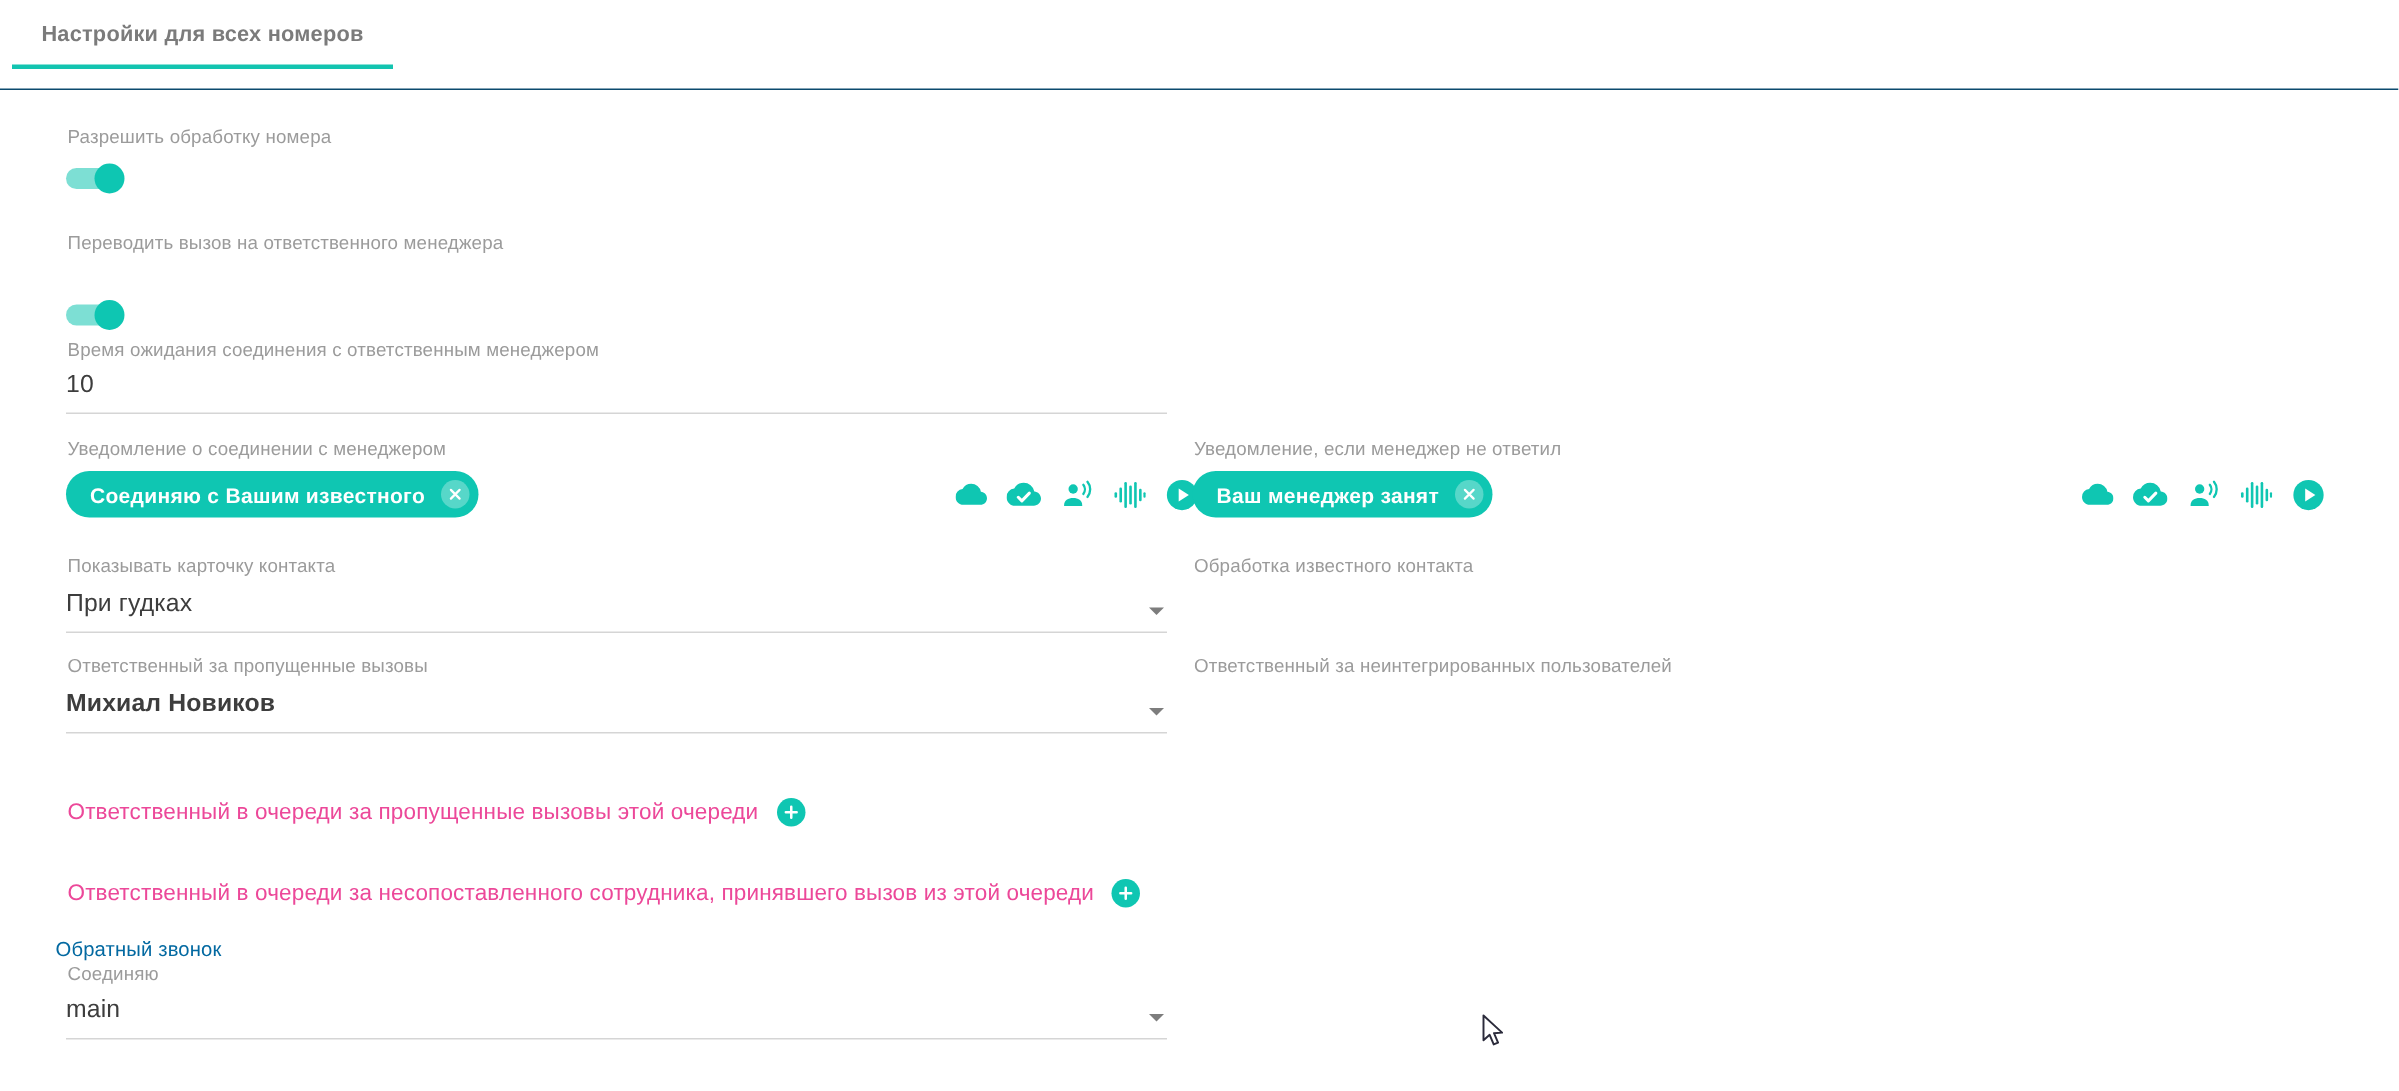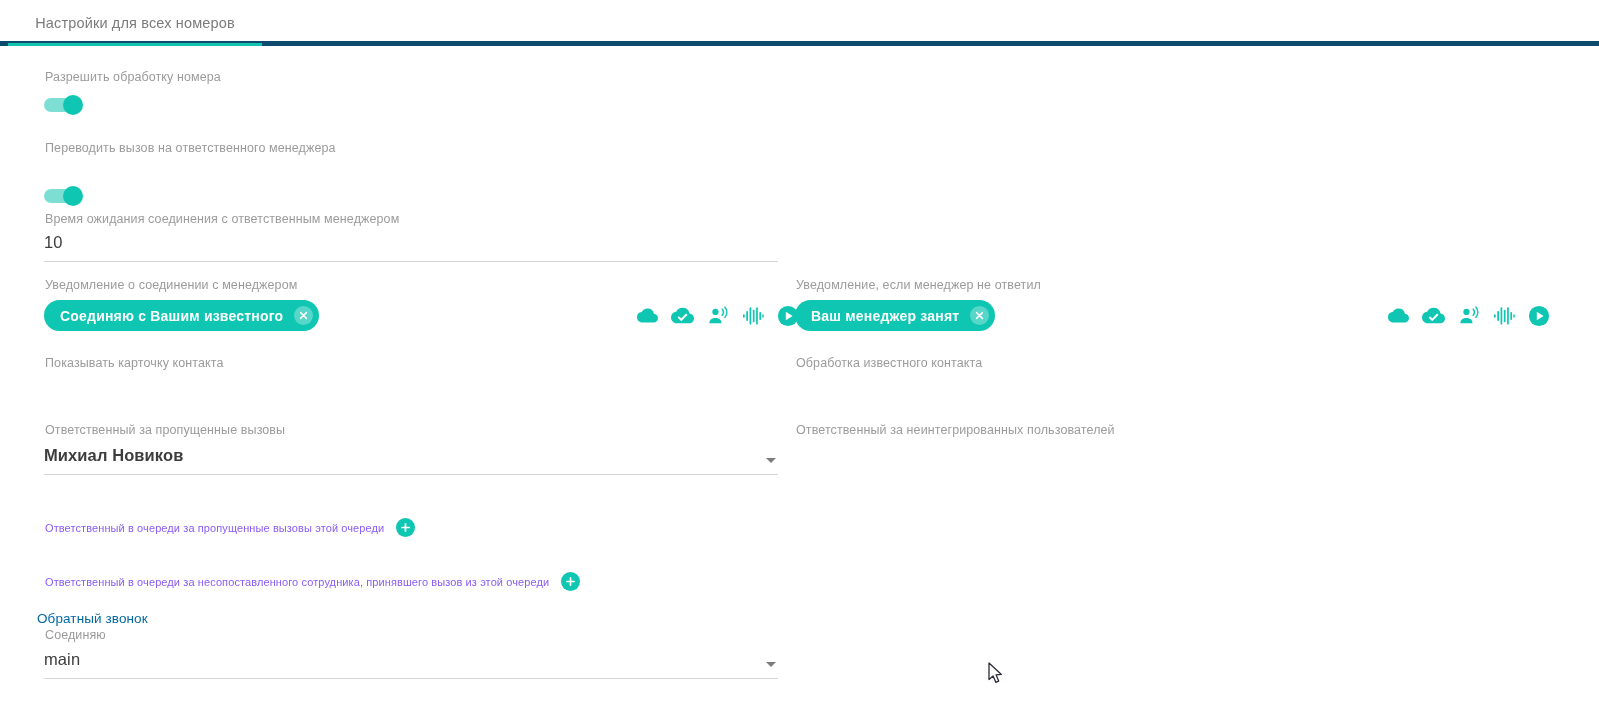--- a/index.html
+++ b/index.html
@@ -14,23 +14,24 @@
     font-family: "Liberation Sans", "DejaVu Sans", sans-serif;
     color: #3c3c3c;
     overflow: hidden;
     position: relative;
     -webkit-font-smoothing: antialiased;
   }
 
   
   .tabbar {
     position: relative;
-    height: 46px;
-    border-bottom: 5px solid #0c4a6e;
+    height: 60px;
+    border-bottom: 1px solid #0c4a6e;
     box-sizing: border-box;
+    font-weight: bold;
   }
   .tab {
     position: absolute;
     left: 8px;
     top: 0;
     height: 45px;
     width: 254px;
     display: flex;
     align-items: center;
     justify-content: center;
@@ -167,22 +168,22 @@
     justify-content: center;
     width: 19px;
     height: 19px;
     border-radius: 50%;
     background: #0fc6b2;
     cursor: pointer;
     vertical-align: middle;
   }
 
   .row-label-inline {
-    font-size: 11px;
-    color: #8b5cf6;
+    font-size: 15px;
+    color: #ec4899;
     letter-spacing: .1px;
     white-space: nowrap;
     text-align: right;
   }
 
   .group-title {
     font-size: 13.5px;
     color: #0369a1;
     letter-spacing: .1px;
   }
@@ -332,20 +333,24 @@
       <svg width="22" height="22" viewBox="0 0 24 24">
         <circle cx="12" cy="12" r="11" fill="#0fc6b2"></circle>
         <path d="M9.6 7.3 L17 12 L9.6 16.7 Z" fill="#ffffff"></path>
       </svg>
     </span>
   </div>
 
   <div class="abs" style="left:45px; top:310px;">
     <div class="field-label">Показывать карточку контакта</div>
   </div>
+  <div class="abs underline-input" style="left:44px; top:329px; width:734px; height:33px;">
+    <div class="field-value" style="padding-top:4px;">При гудках</div>
+    <span class="caret"></span>
+  </div>
 
   <div class="abs" style="left:796px; top:310px;">
     <div class="field-label">Обработка известного контакта</div>
   </div>
 
   <div class="abs" style="left:45px; top:377px;">
     <div class="field-label">Ответственный за пропущенные вызовы</div>
   </div>
   <div class="abs underline-input" style="left:44px; top:396px; width:734px; height:33px;font-weight:bold;">
     <div class="field-value" style="padding-top:4px;">Михиал Новиков</div>

